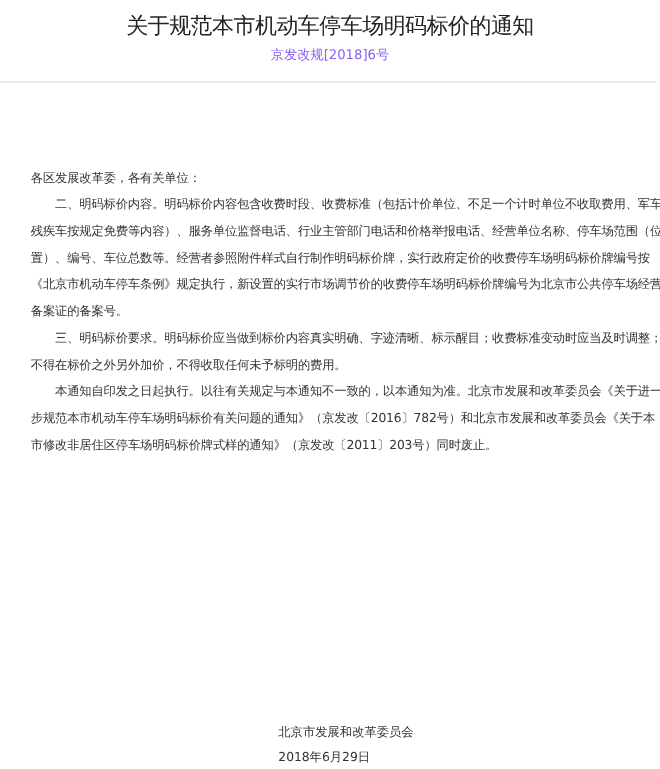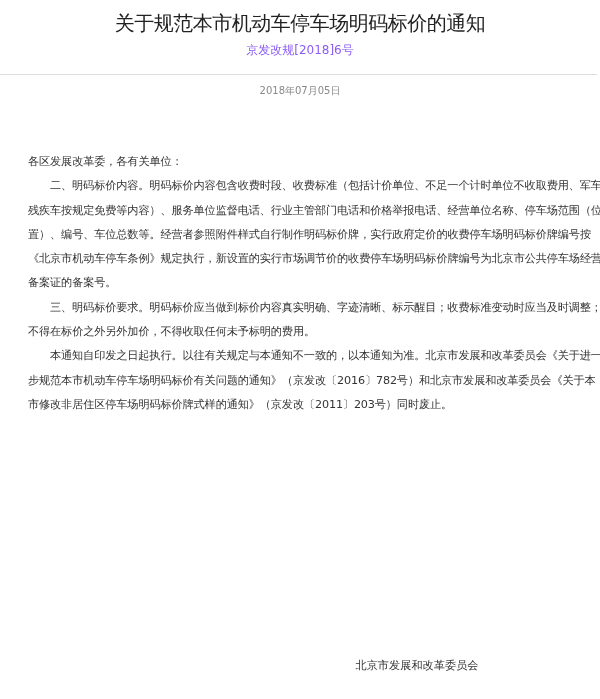--- a/index.html
+++ b/index.html
@@ -25,36 +25,36 @@
       position: absolute; left: 0; top: 84px; width: 600px;
       text-align: center; font-size: 10px; color: #888888; line-height: 14px;
     }
     .body {
       position: absolute; left: 28px; top: 150px; width: 578px;
       font-size: 11.2px; line-height: 24.3px; color: #333333;
     }
     .body p { margin: 0; text-indent: 22px; letter-spacing: -0.15px; }
     .body p.salutation { text-indent: 0; }
     .sign {
-      position: absolute; right: 33px; width: 300px; text-align: center;
+      position: absolute; right: 47px; width: 300px; text-align: left;
       font-size: 11.2px; color: #333333; line-height: 16px;
     }
     .sign.org { top: 658px; }
     .sign.date { top: 681px; }
   </style>
 </head>
 <body>
 
 <div class="page">
   <div class="title">关于规范本市机动车停车场明码标价的通知</div>
   <div class="docno">京发改规[2018]6号</div>
   <div class="divider"></div>
-  <div class="pubdate">2018年07月05日</div>
 
   <div class="body">
     <p class="salutation">各区发展改革委，各有关单位：</p>
     <p>二、明码标价内容。明码标价内容包含收费时段、收费标准（包括计价单位、不足一个计时单位不收取费用、军车残疾车按规定免费等内容）、服务单位监督电话、行业主管部门电话和价格举报电话、经营单位名称、停车场范围（位置）、编号、车位总数等。经营者参照附件样式自行制作明码标价牌，实行政府定价的收费停车场明码标价牌编号按《北京市机动车停车条例》规定执行，新设置的实行市场调节价的收费停车场明码标价牌编号为北京市公共停车场经营备案证的备案号。</p>
     <p>三、明码标价要求。明码标价应当做到标价内容真实明确、字迹清晰、标示醒目；收费标准变动时应当及时调整；不得在标价之外另外加价，不得收取任何未予标明的费用。</p>
     <p>本通知自印发之日起执行。以往有关规定与本通知不一致的，以本通知为准。北京市发展和改革委员会《关于进一步规范本市机动车停车场明码标价有关问题的通知》（京发改〔2016〕782号）和北京市发展和改革委员会《关于本市修改非居住区停车场明码标价牌式样的通知》（京发改〔2011〕203号）同时废止。</p>
   </div>
 
   <div class="sign org">北京市发展和改革委员会</div>
+  <div class="sign date">2018年6月29日</div>
 </div>
 
 </body></html>

